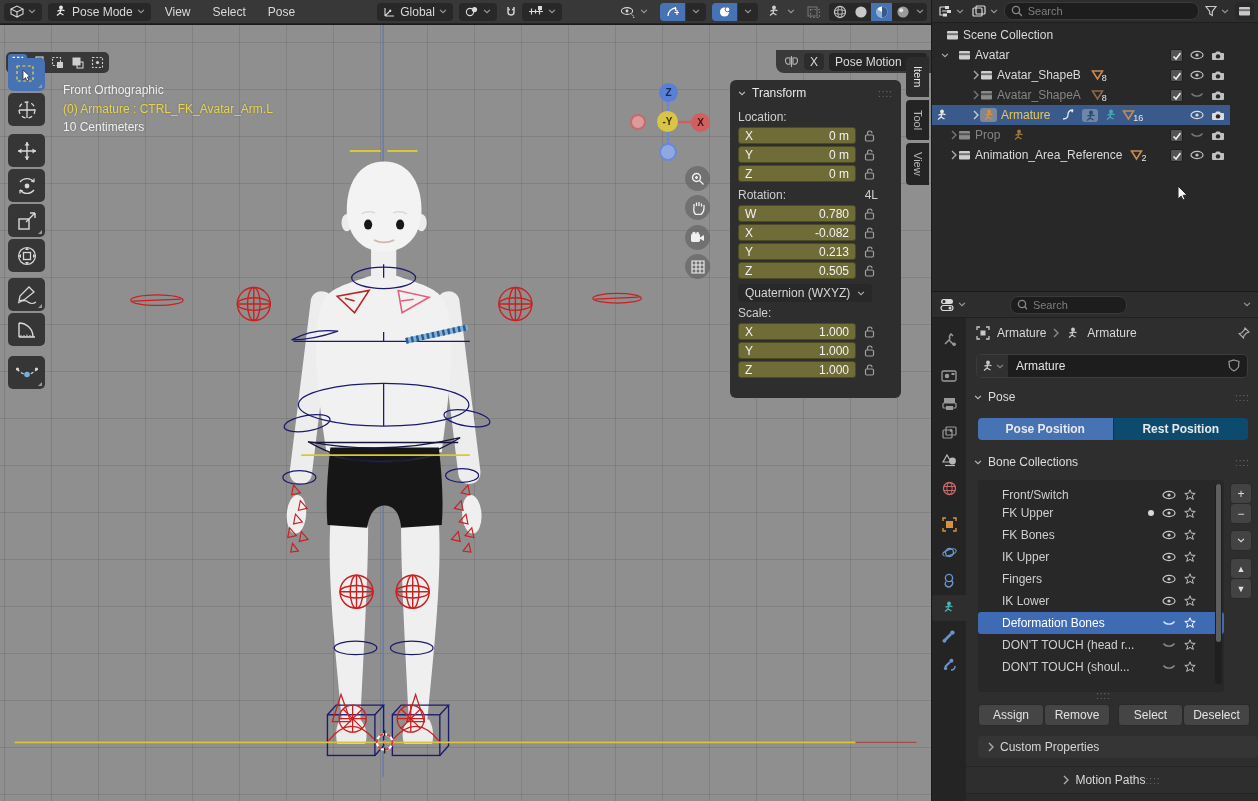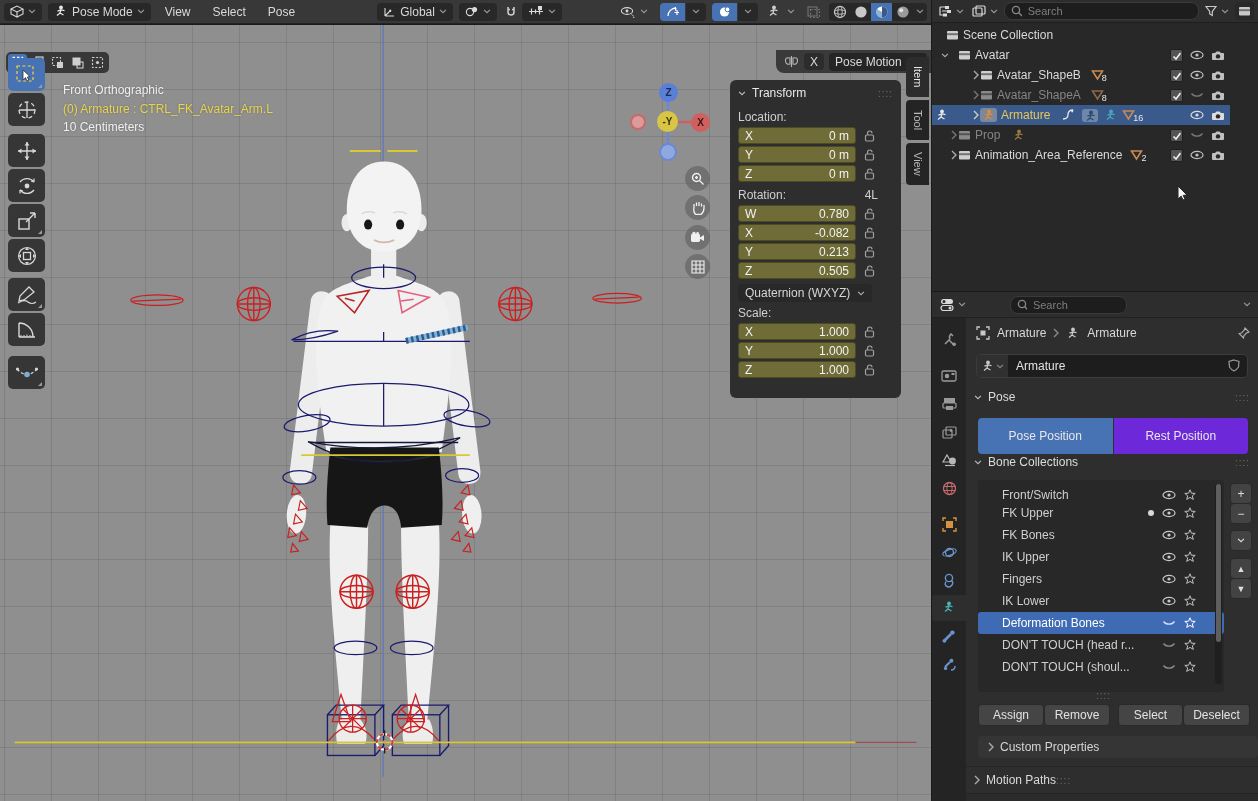--- a/index.html
+++ b/index.html
@@ -41,23 +41,23 @@
   .tri-ic{color:#c98a52;}
   
   #props{left:932px;top:292px;width:326px;height:509px;background:#2e2e2e;}
   #props-header{height:25px;background:#2d2d2d;border-bottom:1px solid #202020;display:flex;align-items:center;gap:6px;padding:0 6px;}
   #ptabs{position:absolute;left:0;top:26px;width:34px;height:483px;background:#242424;}
   .ptab{position:absolute;left:0;width:34px;height:26px;display:flex;align-items:center;justify-content:center;color:#9a9a9a;}
   .ptab.active{background:#2e2e2e;border-radius:3px 0 0 3px;}
   #pbody{position:absolute;left:34px;top:26px;width:292px;height:483px;}
   .panel-h{display:flex;align-items:center;gap:6px;color:#dcdcdc;}
   .grip{color:#6d6d6d;font-size:10px;letter-spacing:1px;}
-  .pillL,.pillR{height:36px;flex:1;display:flex;align-items:center;justify-content:center;color:#e8e8e8;}
+  .pillL,.pillR{height:22px;flex:1;display:flex;align-items:center;justify-content:center;color:#e8e8e8;font-weight:bold;}
   .pillL{background:#4772b3;border-radius:4px 0 0 4px;}
-  .pillR{background:#6d28d9;border-radius:0 4px 4px 0;margin-left:1px;}
+  .pillR{background:#0c4a6e;border-radius:0 4px 4px 0;margin-left:1px;}
   .bclist{position:absolute;background:#282828;border-radius:4px;overflow:hidden;}
   .bcrow{position:relative;height:22px;display:flex;align-items:center;padding-left:24px;color:#cfcfcf;}
   .bcrow.sel{background:#3e6bb3;color:#fff;border-radius:3px;}
   .bcright{position:absolute;right:28px;display:flex;gap:8px;align-items:center;}
   .sidebtn{width:20px;height:19px;background:#434343;border:1px solid #2a2a2a;border-radius:4px;
            color:#ddd;display:flex;align-items:center;justify-content:center;font-size:12px;}
   .pbtn{height:20px;background:#454545;border:1px solid #2a2a2a;border-radius:4px;color:#e2e2e2;
         display:flex;align-items:center;justify-content:center;}
   .subpanel{background:#353535;border-radius:4px;display:flex;align-items:center;gap:6px;padding-left:10px;color:#d5d5d5;}
   
@@ -1270,21 +1270,21 @@
       <div class="pbtn abs" style="left:152px;top:386px;width:63px">Select</div>
       <div class="pbtn abs" style="left:217px;top:386px;width:65px">Deselect</div>
 
       <div class="subpanel abs" style="left:12px;top:418px;width:270px;height:22px">
         <svg class="ic" width="6" height="10" style="color:#aaa">
             <use href="#i-chevr"></use>
           </svg>
         <span>Custom Properties</span>
       </div>
 
-      <div class="abs" style="left:0;top:448px;width:292px;height:27px;background:#2e2e2e;border-top:1px solid #242424;display:flex;align-items:center;justify-content:flex-start;padding:0 8px;box-sizing:border-box">
+      <div class="abs" style="left:0;top:448px;width:292px;height:27px;background:#2e2e2e;border-top:1px solid #242424;display:flex;align-items:center;justify-content:center;padding:0 8px;box-sizing:border-box">
         <div class="row" style="gap:6px">
           <svg class="ic" width="6" height="10" style="color:#aaa">
               <use href="#i-chevr"></use>
             </svg>
           <span>Motion Paths</span>
         </div>
         <span class="grip">::::</span>
       </div>
       <div class="abs" style="left:0;top:475px;width:292px;height:8px;background:#2b2b2b;border-top:1px solid #242424"></div>
     </div>

